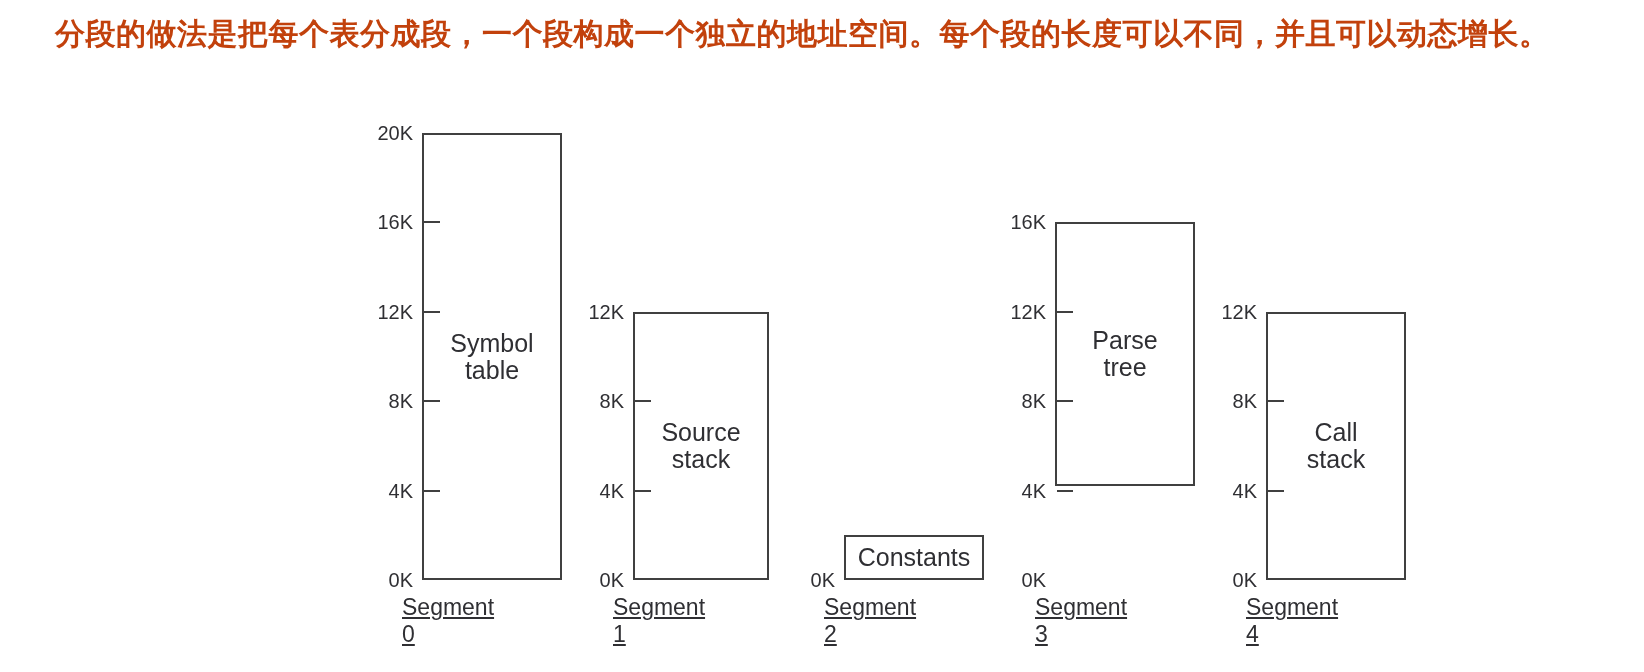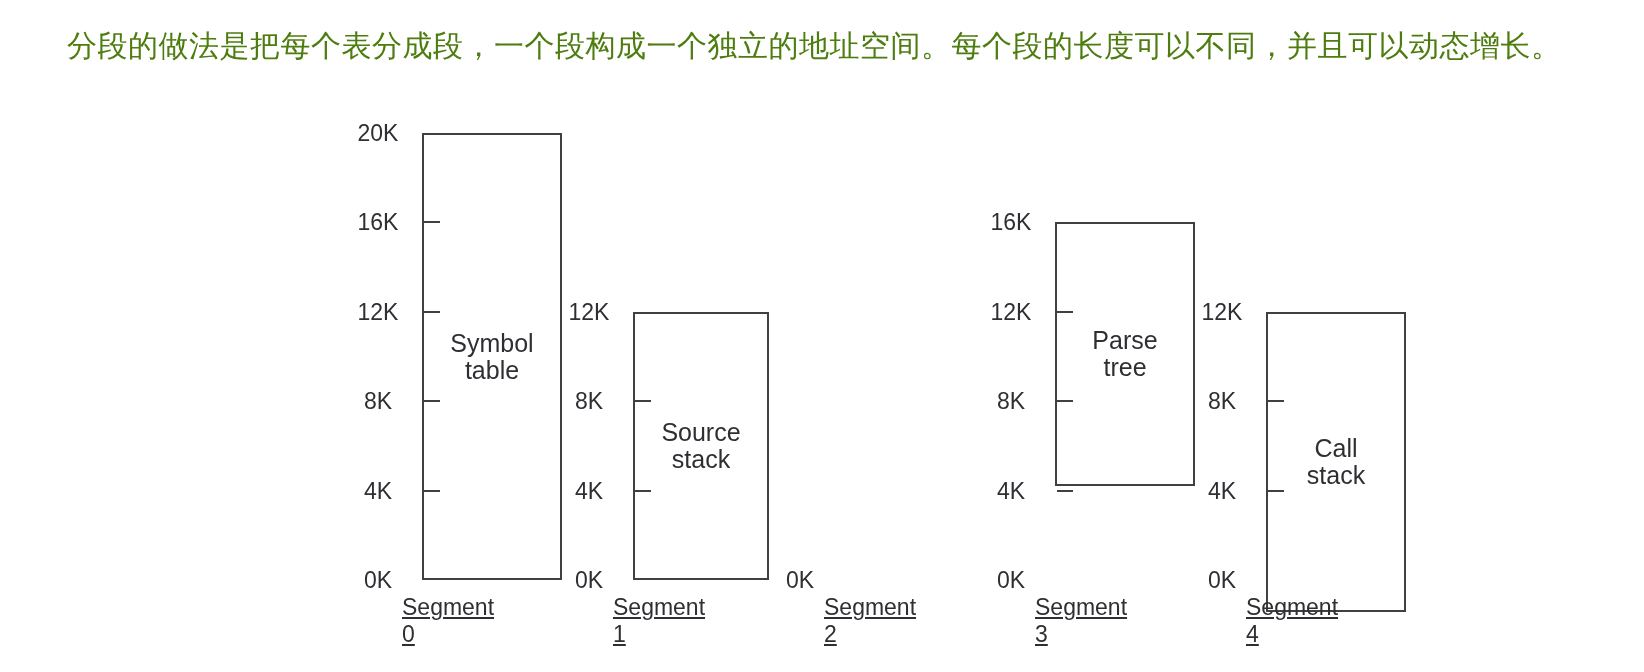--- a/index.html
+++ b/index.html
@@ -10,26 +10,27 @@
     background: #ffffff;
     font-family: "Liberation Sans", sans-serif;
     overflow: hidden;
     --line-color: #404040;
     --text-color: #2f2f33;
   }
   .caption {
     position: absolute;
     left: 55px;
     top: 14px;
-    margin: 12px;
+    margin: 0;
     font-size: 30px;
     line-height: 40px;
-    color: #4d7c0f;
+    color: #c2410c;
     letter-spacing: 0.5px;
     white-space: nowrap;
+    font-weight: bold;
   }
   .diagram {
     position: absolute;
     left: 0; top: 0;
     width: 1644px; height: 672px;
   }
   .segbox {
     position: absolute;
     box-sizing: border-box;
     border: 2px solid var(--line-color);
@@ -42,22 +43,22 @@
     text-align: center;
     font-size: 25px;
     line-height: 27px;
     color: var(--text-color);
   }
   .ticklabel {
     position: absolute;
     width: 70px;
     height: 24px;
     line-height: 24px;
-    text-align: center;
-    font-size: 23px;
+    text-align: right;
+    font-size: 20px;
     color: var(--text-color);
     white-space: nowrap;
   }
   .tickdash {
     position: absolute;
     height: 2px;
     background: var(--line-color);
   }
   .segcaption {
     position: absolute;
@@ -103,20 +104,25 @@
       <div class="ticklabel" style="left: 554px; top: 568px;">0K</div>
       <div class="ticklabel" style="left: 554px; top: 479px;">4K</div>
       <div class="tickdash" style="left: 635px; top: 490px; width: 16px;"></div>
       <div class="ticklabel" style="left: 554px; top: 389px;">8K</div>
       <div class="tickdash" style="left: 635px; top: 400px; width: 16px;"></div>
       <div class="ticklabel" style="left: 554px; top: 300px;">12K</div>
       <div class="segcaption" style="left: 613px; top: 594px; width: 180px;">
         <div class="">Segment</div>
         <div class="">1</div>
       </div>
+      <div class="segbox" style="left: 844px; top: 535px; width: 140px; height: 45px;">
+        <div class="seglabel">
+          <div class="">Constants</div>
+        </div>
+      </div>
       <div class="ticklabel" style="left: 765px; top: 568px;">0K</div>
       <div class="segcaption" style="left: 824px; top: 594px; width: 180px;">
         <div class="">Segment</div>
         <div class="">2</div>
       </div>
       <div class="segbox" style="left: 1055px; top: 222px; width: 140px; height: 264px;">
         <div class="seglabel">
           <div class="">Parse</div>
           <div class="">tree</div>
         </div>
@@ -126,21 +132,21 @@
       <div class="tickdash" style="left: 1057px; top: 490px; width: 16px;"></div>
       <div class="ticklabel" style="left: 976px; top: 389px;">8K</div>
       <div class="tickdash" style="left: 1057px; top: 400px; width: 16px;"></div>
       <div class="ticklabel" style="left: 976px; top: 300px;">12K</div>
       <div class="tickdash" style="left: 1057px; top: 311px; width: 16px;"></div>
       <div class="ticklabel" style="left: 976px; top: 210px;">16K</div>
       <div class="segcaption" style="left: 1035px; top: 594px; width: 180px;">
         <div class="">Segment</div>
         <div class="">3</div>
       </div>
-      <div class="segbox" style="left: 1266px; top: 312px; width: 140px; height: 300px;">
+      <div class="segbox" style="left: 1266px; top: 312px; width: 140px; height: 268px;">
         <div class="seglabel">
           <div class="">Call</div>
           <div class="">stack</div>
         </div>
       </div>
       <div class="ticklabel" style="left: 1187px; top: 568px;">0K</div>
       <div class="ticklabel" style="left: 1187px; top: 479px;">4K</div>
       <div class="tickdash" style="left: 1268px; top: 490px; width: 16px;"></div>
       <div class="ticklabel" style="left: 1187px; top: 389px;">8K</div>
       <div class="tickdash" style="left: 1268px; top: 400px; width: 16px;"></div>

